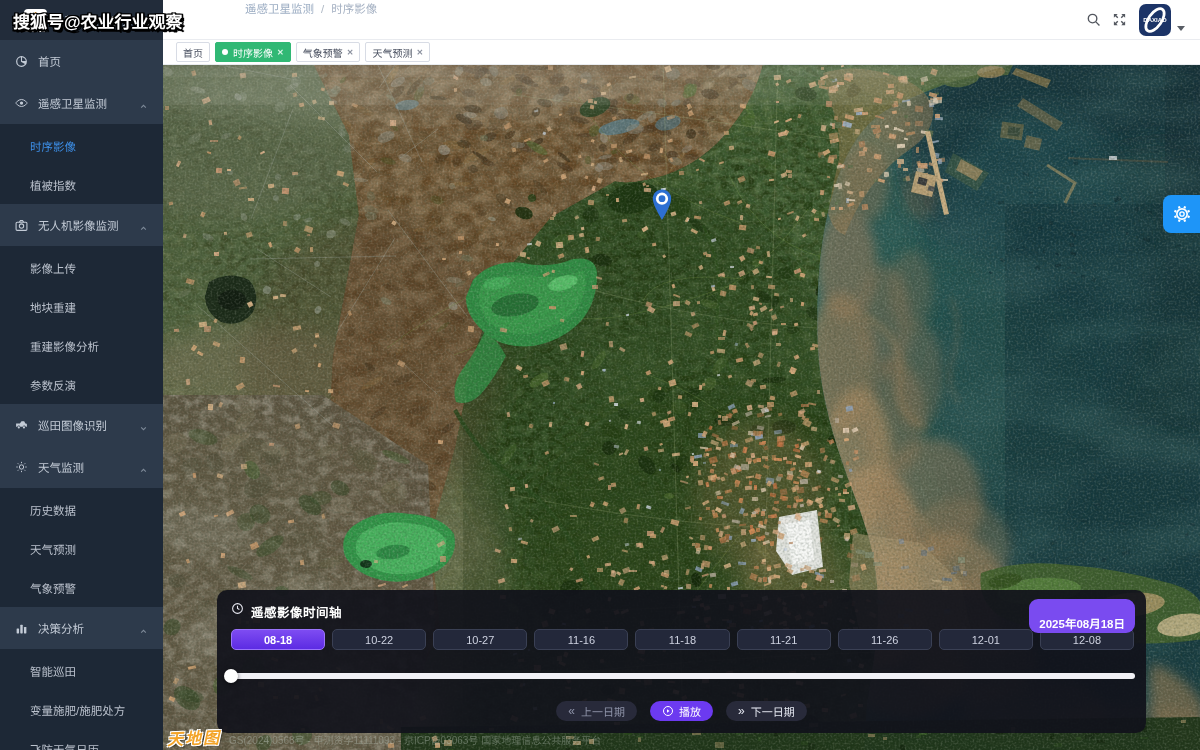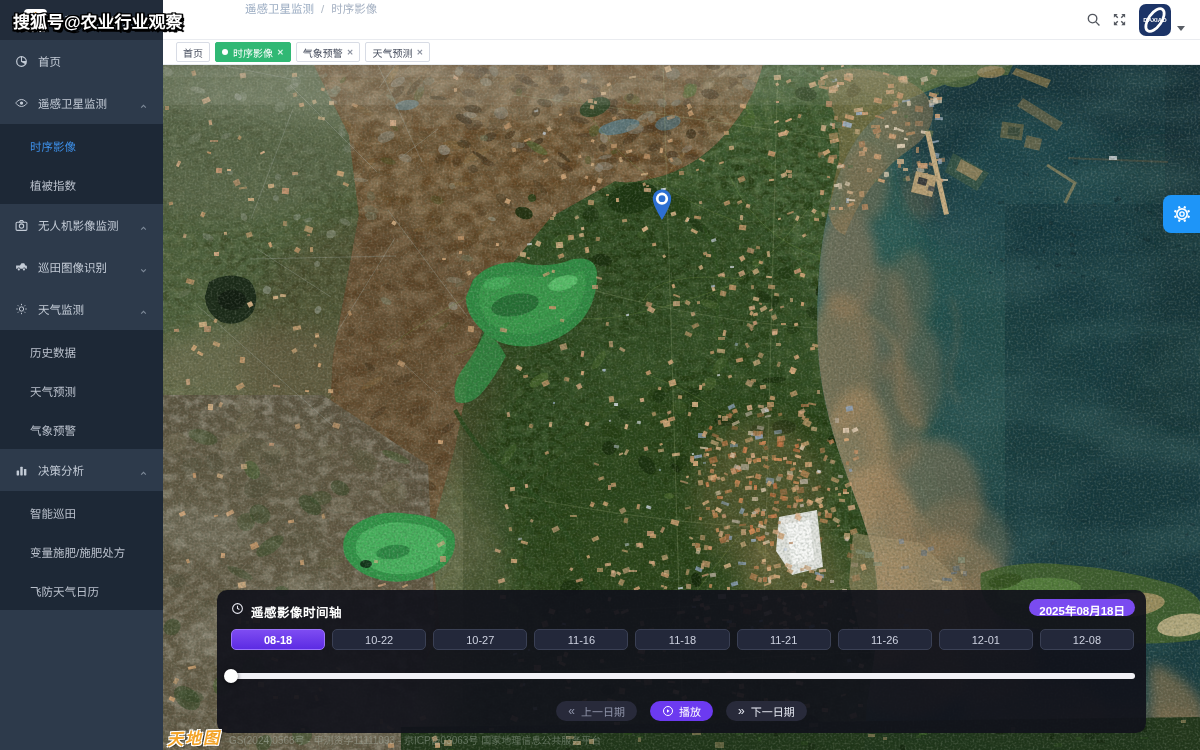--- a/index.html
+++ b/index.html
@@ -29,21 +29,21 @@
 .tag{height:20px;margin-top:2px;margin-right:5px;border:1px solid #d8dce5;background:#fff;color:#495060;font-size:10px;display:flex;align-items:center;padding:0 6px;white-space:nowrap;border-radius:2px}
 .tag .x{margin-left:4px;font-size:8px;color:#8a909e;font-weight:bold}
 .tag.on{background:#30b874;border-color:#30b874;color:#fff}
 .tag.on .dot{width:6px;height:6px;background:#fff;border-radius:50%;margin-right:5px}
 .tag.on .x{color:#d9f5e7}
 .map{position:relative;width:1037px;height:685px;flex:1;overflow:hidden;background:#3a5426}
 .gearbtn{position:absolute;right:0px;top:130px;width:37px;height:38px;background:#1e95f8;border-radius:8px 0 0 8px;display:flex;align-items:center;justify-content:center;z-index:6}
 .panel{position:absolute;left:54px;top:525px;width:929px;height:143px;background:rgba(17,18,27,.93);border-radius:10px;z-index:7;color:#fff}
 .ptitle{display:flex;padding:12px 0 0 14px;font-size:12.5px;font-weight:bold;letter-spacing:.5px;height:29px}
 .ptitle svg{margin-right:7px}
-.pbadge{position:absolute;right:11px;top:9px;background:#7a4bf0;border-radius:9px;height:17px;line-height:17px;padding:4px 10px;font-size:11.5px;font-weight:bold}
+.pbadge{position:absolute;right:11px;top:9px;background:#7a4bf0;border-radius:9px;height:17px;line-height:17px;padding:17px 10px;font-size:11.5px;font-weight:bold}
 .dates{display:flex;margin:10px 12px 0 14px;gap:7px}
 .db{flex:1;height:21px;background:#23283a;border:1px solid #3a4054;border-radius:5px;color:#ced2e0;font-size:11px;display:flex;align-items:center;justify-content:center}
 .db.on{background:linear-gradient(180deg,#7e4cf2,#5c2be3);border-color:#9a74fb;color:#fff;font-weight:bold}
 .slider{position:relative;margin:19px 11px 0 14px;height:14px}
 .strack{position:absolute;left:0;right:0;top:4px;height:6px;background:#f1f1f6;border-radius:3px}
 .sdot{position:absolute;left:-7px;top:0px;width:14px;height:14px;background:#fff;border-radius:50%;box-shadow:0 1px 4px rgba(0,0,0,.55)}
 .pbtns{display:flex;justify-content:center;gap:13px;margin-top:18px}
 .pb{height:20px;border-radius:10px;background:#282a3a;color:#8e93a8;font-size:11px;display:flex;align-items:center;padding:0 12px}
 .pb.play{background:#6c3af0;color:#fff}
 .pb.play svg{margin-right:5px}
@@ -86,20 +86,26 @@
         </ul>
       <li class="mi"><span class="ic">
             <svg width="13" height="13" viewBox="0 0 24 24" fill="none" stroke="#c3cbd6" stroke-width="2">
               <rect x="2" y="6" width="20" height="15" rx="2"></rect>
               <path d="M8 6l2-3h4l2 3"></path>
               <circle cx="12" cy="13" r="4"></circle>
             </svg>
           </span>无人机影像监测<span class="car"><svg width="7" height="7" viewBox="0 0 12 12" fill="none" stroke="#7d8998" stroke-width="1.8">
               <path d="M2 8l4-4 4 4"></path>
             </svg></span></li>
+      <ul class="sub">
+          <li class="si">影像上传</li>
+          <li class="si">地块重建</li>
+          <li class="si">重建影像分析</li>
+          <li class="si">参数反演</li>
+        </ul>
       <li class="mi"><span class="ic">
             <svg width="14" height="14" viewBox="0 0 24 24" fill="#c3cbd6">
               <path d="M2 15V9h7l3-4h5l2 4h1a2 2 0 0 1 2 2v4h-2.2a3 3 0 0 0-5.6 0H9.8a3 3 0 0 0-5.6 0H2z"></path>
               <circle cx="7" cy="16.5" r="2"></circle>
               <circle cx="16.5" cy="16.5" r="2"></circle>
             </svg>
           </span>巡田图像识别<span class="car"><svg width="7" height="7" viewBox="0 0 12 12" fill="none" stroke="#7d8998" stroke-width="1.8">
               <path d="M2 4l4 4 4-4"></path>
             </svg></span></li>
       <li class="mi"><span class="ic">

